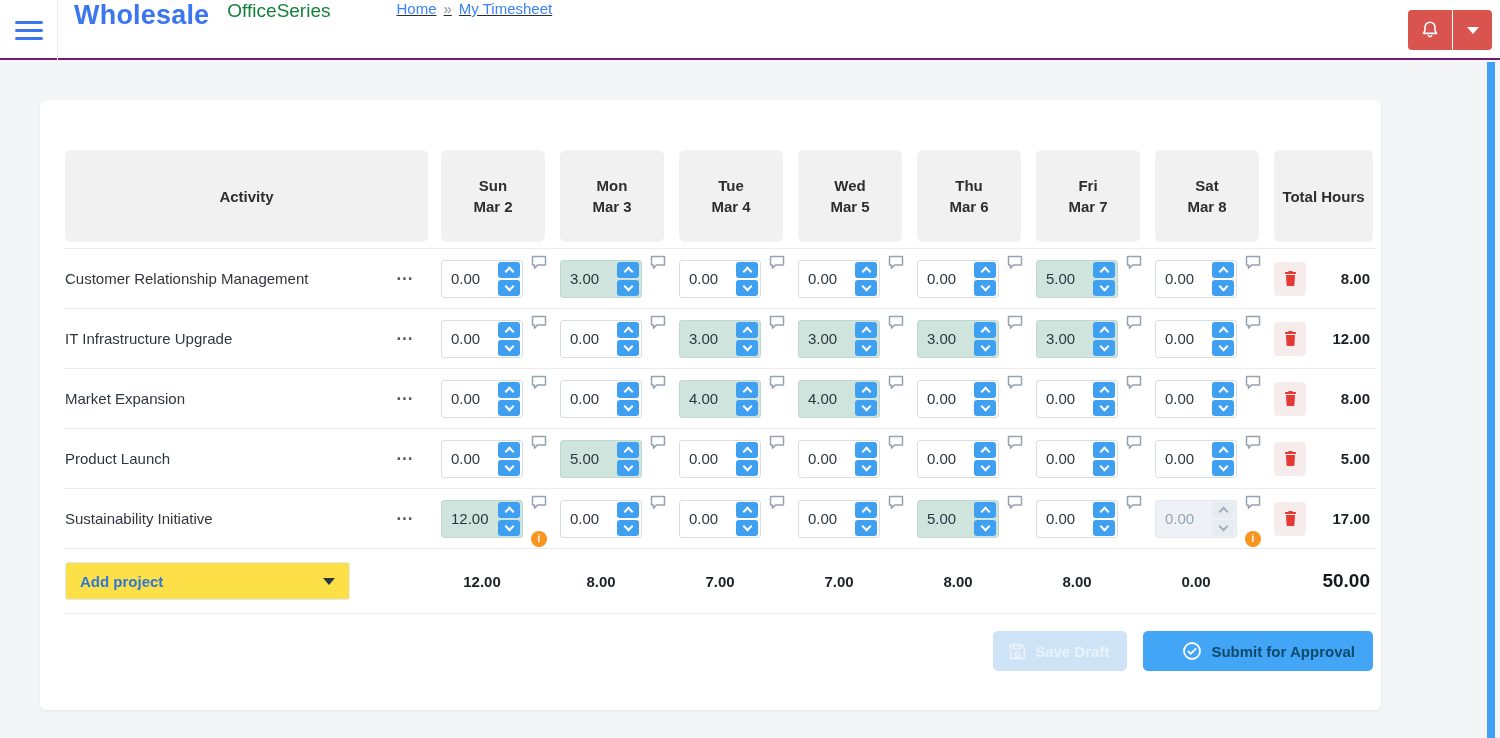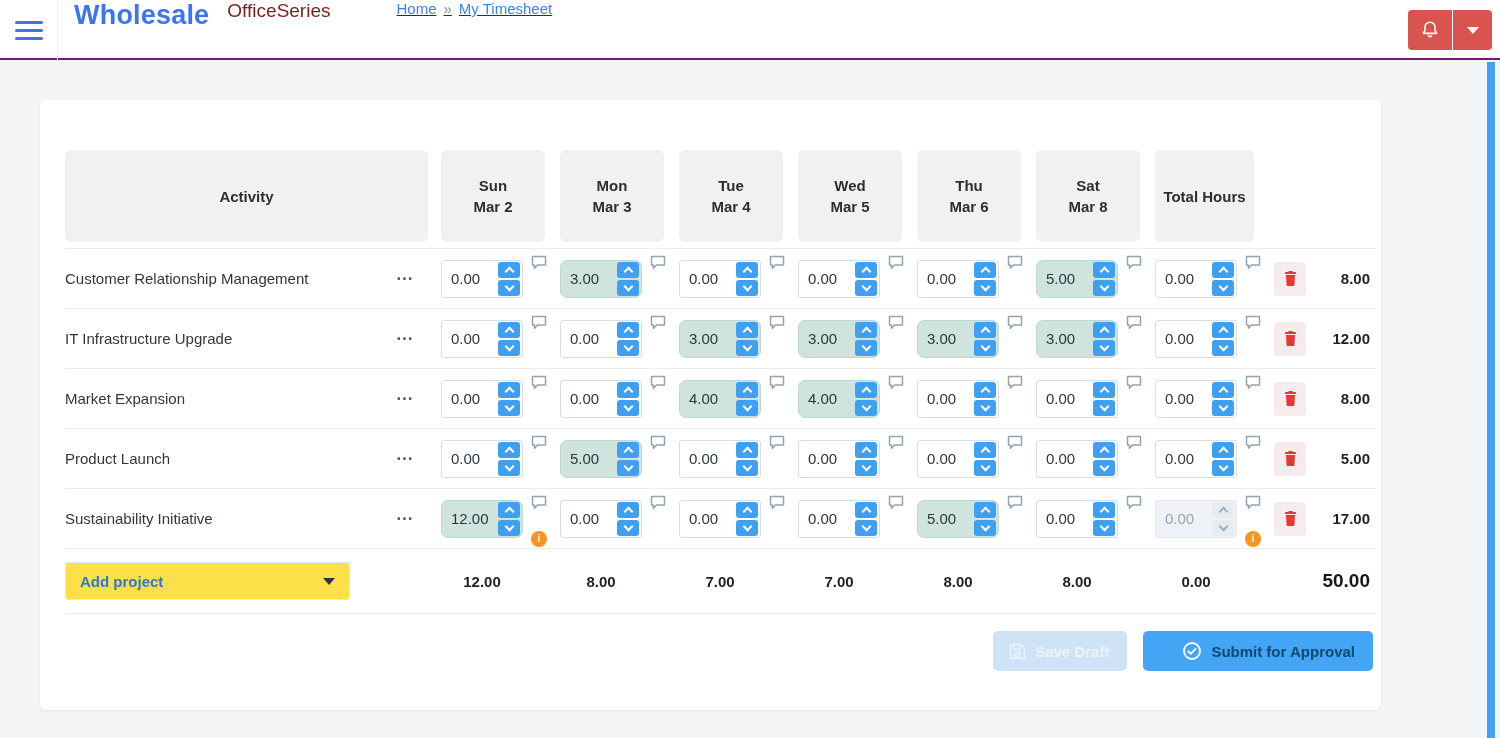--- a/index.html
+++ b/index.html
@@ -10,21 +10,21 @@
   }
 
   
   .topbar {
     height:60px; background:#ffffff; border-bottom:2px solid #701a75;
     display:flex; align-items:flex-start; position:relative;
   }
   .hamburger { width:58px; height:60px; display:flex; flex-direction:column; justify-content:center; gap:5px; padding-left:15px; background:none; border:none; border-right:1px solid #eceef1; cursor:pointer; }
   .hamburger i { display:block; width:28px; height:3px; background:#3b76f0; border-radius:2px; }
   .brand { font-size:27px; font-weight:800; color:#3b76f0; margin-left:16px; letter-spacing:.2px; }
-  .brand-suffix { font-size:19px; color:#7f1d1d; margin-left:18px; }
+  .brand-suffix { font-size:19px; color:#15803d; margin-left:18px; }
   .breadcrumb { margin-left:66px; font-size:15px; display:flex; align-items:center; gap:7px;text-decoration:underline; }
   .breadcrumb a { color:#3b82f6; text-decoration:none; cursor:pointer; }
   .breadcrumb .sep { color:#8a93a0; }
   .top-right { position:absolute; right:8px; top:10px; display:flex; }
   .redbtn { background:#d9534f; border:none; height:40px; display:flex; align-items:center; justify-content:center; cursor:pointer; }
   .redbtn.bell { width:45px; border-radius:4px 0 0 4px; border-right:1px solid #ffffff; }
   .redbtn.drop { width:39px; border-radius:0 4px 4px 0; }
   .caret-white { width:0; height:0; border-left:6px solid transparent; border-right:6px solid transparent; border-top:7px solid #ffffff; }
 
   
@@ -45,21 +45,21 @@
 
   
   .trow { border-top:1px solid #ececf0; height:60px; }
   .acell { display:flex; align-items:center; justify-content:space-between; padding-right:22px; }
   .aname { font-size:15px; color:#30363d; }
   .rowmenu { background:none; border:none; font-size:17px; font-weight:700; color:#565d66; letter-spacing:2px; cursor:pointer; line-height:1; padding:4px; }
   .daycell { display:flex; align-items:center; }
   .numbox { width:82px; height:38px; background:#fff; border:1px solid #d9dee4; border-radius:3px;
             display:flex; align-items:center; justify-content:space-between; padding:2px 2px 2px 9px; cursor:text; }
   .numbox .val { font-size:15px; color:#2d3640; }
-  .numbox.hl { background:#cfe4dd; border-color:#c0d7cf;border-radius:7px; }
+  .numbox.hl { background:#cfe4dd; border-color:#c0d7cf; }
   .numbox.dis { background:#eef1f5; border-color:#e3e8ee; }
   .numbox.dis .val { color:#95a3b3; }
   .spin { display:flex; flex-direction:column; gap:2px; }
   .sp { width:22px; height:16px; background:#3fa0f2; border:none; border-radius:3px;
         display:flex; align-items:center; justify-content:center; cursor:pointer; padding:0; }
   .numbox.dis .sp { background:#e7ecf1; }
   .chev { display:block; width:7px; height:7px; border-left:2px solid #fff; border-top:2px solid #fff; }
   .cu { transform:rotate(45deg); margin-top:3px; }
   .cd { transform:rotate(-135deg); margin-bottom:3px; }
   .numbox.dis .chev { border-color:#9fb0bf; }
@@ -153,20 +153,26 @@
         </div>
       </div>
       <div>
         <div class="hcell">
       <span class="dayname">Thu</span>
           <span>Mar 6</span>
         </div>
       </div>
       <div>
         <div class="hcell">
+      <span class="dayname">Fri</span>
+          <span>Mar 7</span>
+        </div>
+      </div>
+      <div>
+        <div class="hcell">
       <span class="dayname">Sat</span>
           <span>Mar 8</span>
         </div>
       </div>
       <div class="hcell total">Total Hours</div>
     </div>
   <div id="tbody">
       <div class="grid trow">
      <div class="acell">
        <span class="aname">Customer Relationship Management</span>

